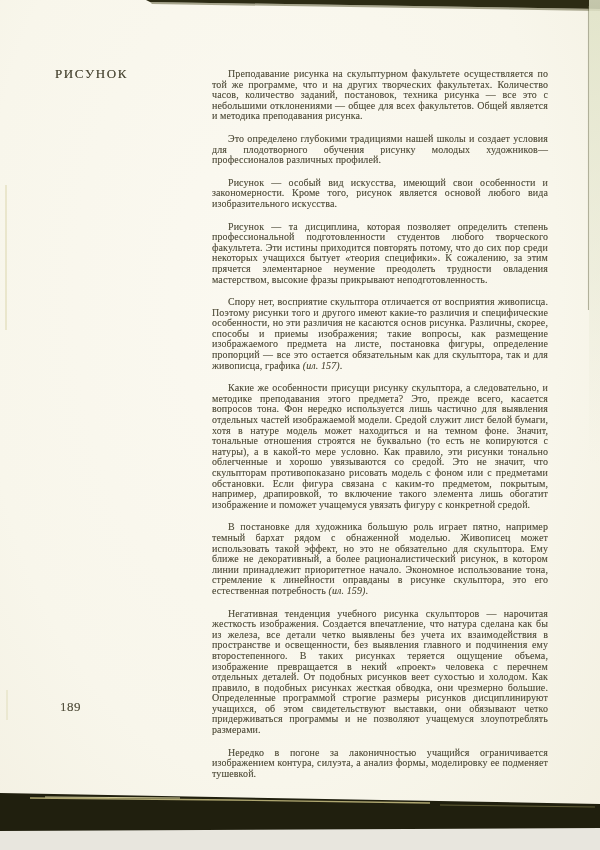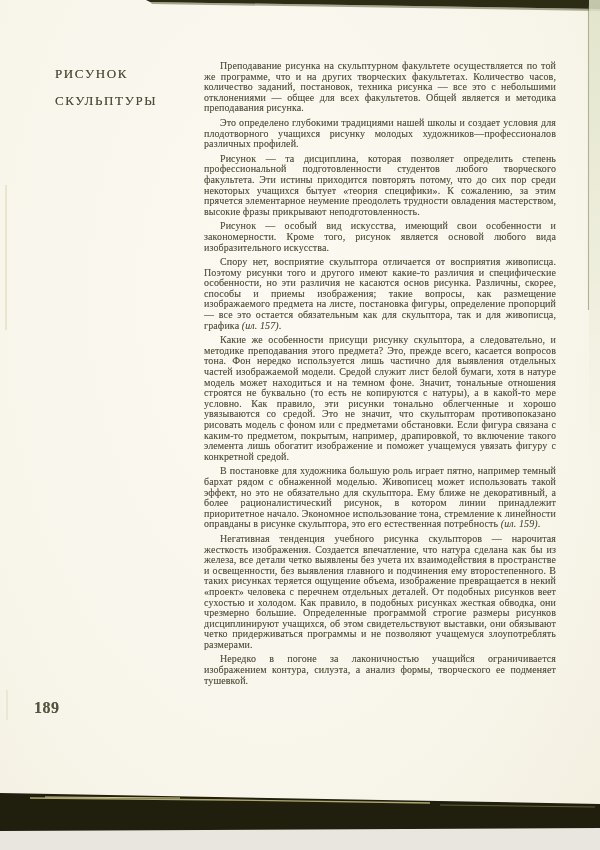--- a/index.html
+++ b/index.html
@@ -27,53 +27,51 @@
   }
   .text-col{
     position:absolute;left:200px;top:57px;width:360px;
     color:var(--ink);
     font-size:10px;line-height:10.6px;
     text-align:justify;
     letter-spacing:.1px;
     hyphens:auto;
     text-shadow:0 0 .35px rgba(85,82,63,.5);
   }
-  .text-col p{margin:4px;text-indent:16px;}
+  .text-col p{margin:12px;text-indent:16px;}
   .text-col i{font-style:italic;}
   .page-number{
-    position:absolute;left:34px;top:699px;
-    color:var(--ink);font-size:16px;letter-spacing:.5px;
+    position:absolute;left:60px;top:699px;
+    color:var(--ink);font-size:13px;letter-spacing:.5px;
     text-shadow:0 0 .35px rgba(85,82,63,.5);
-    font-weight:bold;
   }
   .edge-overlay{
     position:absolute;left:0;top:0;width:600px;height:850px;
     pointer-events:none;
   }
 </style>
 </head>
 <body>
 
 <div class="scan">
 
   <aside class="title-block">
     <div>РИСУНОК</div>
-    <div>СКУЛЬПТУРЫ</div>
   </aside>
 
   <main class="text-col">
       <p>Преподавание рисунка на скульптурном факультете осуществляется по той же программе, что и на других творческих факультетах. Количество часов, количество заданий, постановок, техника рисунка — все это с небольшими отклонениями — общее для всех факультетов. Общей является и методика преподавания рисунка.</p>
-      <p>Это определено глубокими традициями нашей школы и создает условия для плодотворного учащихся рисунку молодых художников—профессионалов различных профилей.</p>
+      <p>Это определено глубокими традициями нашей школы и создает условия для плодотворного обучения рисунку молодых художников—профессионалов различных профилей.</p>
+      <p>Рисунок — особый вид искусства, имеющий свои особенности и закономерности. Кроме того, рисунок является основой любого вида изобразительного искусства.</p>
       <p>Рисунок — та дисциплина, которая позволяет определить степень профессиональной подготовленности студентов любого творческого факультета. Эти истины приходится повторять потому, что до сих пор среди некоторых учащихся бытует «теория специфики». К сожалению, за этим прячется элементарное неумение преодолеть трудности овладения мастерством, высокие фразы прикрывают неподготовленность.</p>
-      <p>Рисунок — особый вид искусства, имеющий свои особенности и закономерности. Кроме того, рисунок является основой любого вида изобразительного искусства.</p>
       <p>Спору нет, восприятие скульптора отличается от восприятия живописца. Поэтому рисунки того и другого имеют какие-то различия и специфические особенности, но эти различия не касаются основ рисунка. Различны, скорее, способы и приемы изображения; такие вопросы, как размещение изображаемого предмета на листе, постановка фигуры, определение пропорций — все это остается обязательным как для скульптора, так и для живописца, графика <i>(ил. 157)</i>.</p>
       <p>Какие же особенности присущи рисунку скульптора, а следовательно, и методике преподавания этого предмета? Это, прежде всего, касается вопросов тона. Фон нередко используется лишь частично для выявления отдельных частей изображаемой модели. Средой служит лист белой бумаги, хотя в натуре модель может находиться и на темном фоне. Значит, тональные отношения строятся не буквально (то есть не копируются с натуры), а в какой-то мере условно. Как правило, эти рисунки тонально облегченные и хорошо увязываются со средой. Это не значит, что скульпторам противопоказано рисовать модель с фоном или с предметами обстановки. Если фигура связана с каким-то предметом, покрытым, например, драпировкой, то включение такого элемента лишь обогатит изображение и поможет учащемуся увязать фигуру с конкретной средой.</p>
       <p>В постановке для художника большую роль играет пятно, например темный бархат рядом с обнаженной моделью. Живописец может использовать такой эффект, но это не обязательно для скульптора. Ему ближе не декоративный, а более рационалистический рисунок, в котором линии принадлежит приоритетное начало. Экономное использование тона, стремление к линейности оправданы в рисунке скульптора, это его естественная потребность <i>(ил. 159)</i>.</p>
       <p>Негативная тенденция учебного рисунка скульпторов — нарочитая жесткость изображения. Создается впечатление, что натура сделана как бы из железа, все детали четко выявлены без учета их взаимодействия в пространстве и освещенности, без выявления главного и подчинения ему второстепенного. В таких рисунках теряется ощущение объема, изображение превращается в некий «проект» человека с перечнем отдельных деталей. От подобных рисунков веет сухостью и холодом. Как правило, в подобных рисунках жесткая обводка, они чрезмерно большие. Определенные программой строгие размеры рисунков дисциплинируют учащихся, об этом свидетельствуют выставки, они обязывают четко придерживаться программы и не позволяют учащемуся злоупотреблять размерами.</p>
-      <p>Нередко в погоне за лаконичностью учащийся ограничивается изображением контура, силуэта, а анализ формы, творческого ее подменяет тушевкой.</p>
+      <p>Нередко в погоне за лаконичностью учащийся ограничивается изображением контура, силуэта, а анализ формы, моделировку ее подменяет тушевкой.</p>
     </main>
 
   <div class="page-number">189</div>
 
   <svg class="edge-overlay" width="600" height="850" viewBox="0 0 600 850" xmlns="http://www.w3.org/2000/svg">
     <defs>
       <linearGradient id="rightTint" x1="0" y1="0" x2="0" y2="1">
         <stop offset="0" stop-color="#dfe2c6" stop-opacity="0.85"></stop>
         <stop offset="0.45" stop-color="#e4e6cf" stop-opacity="0.45"></stop>
         <stop offset="0.75" stop-color="#e8e9d6" stop-opacity="0"></stop>

